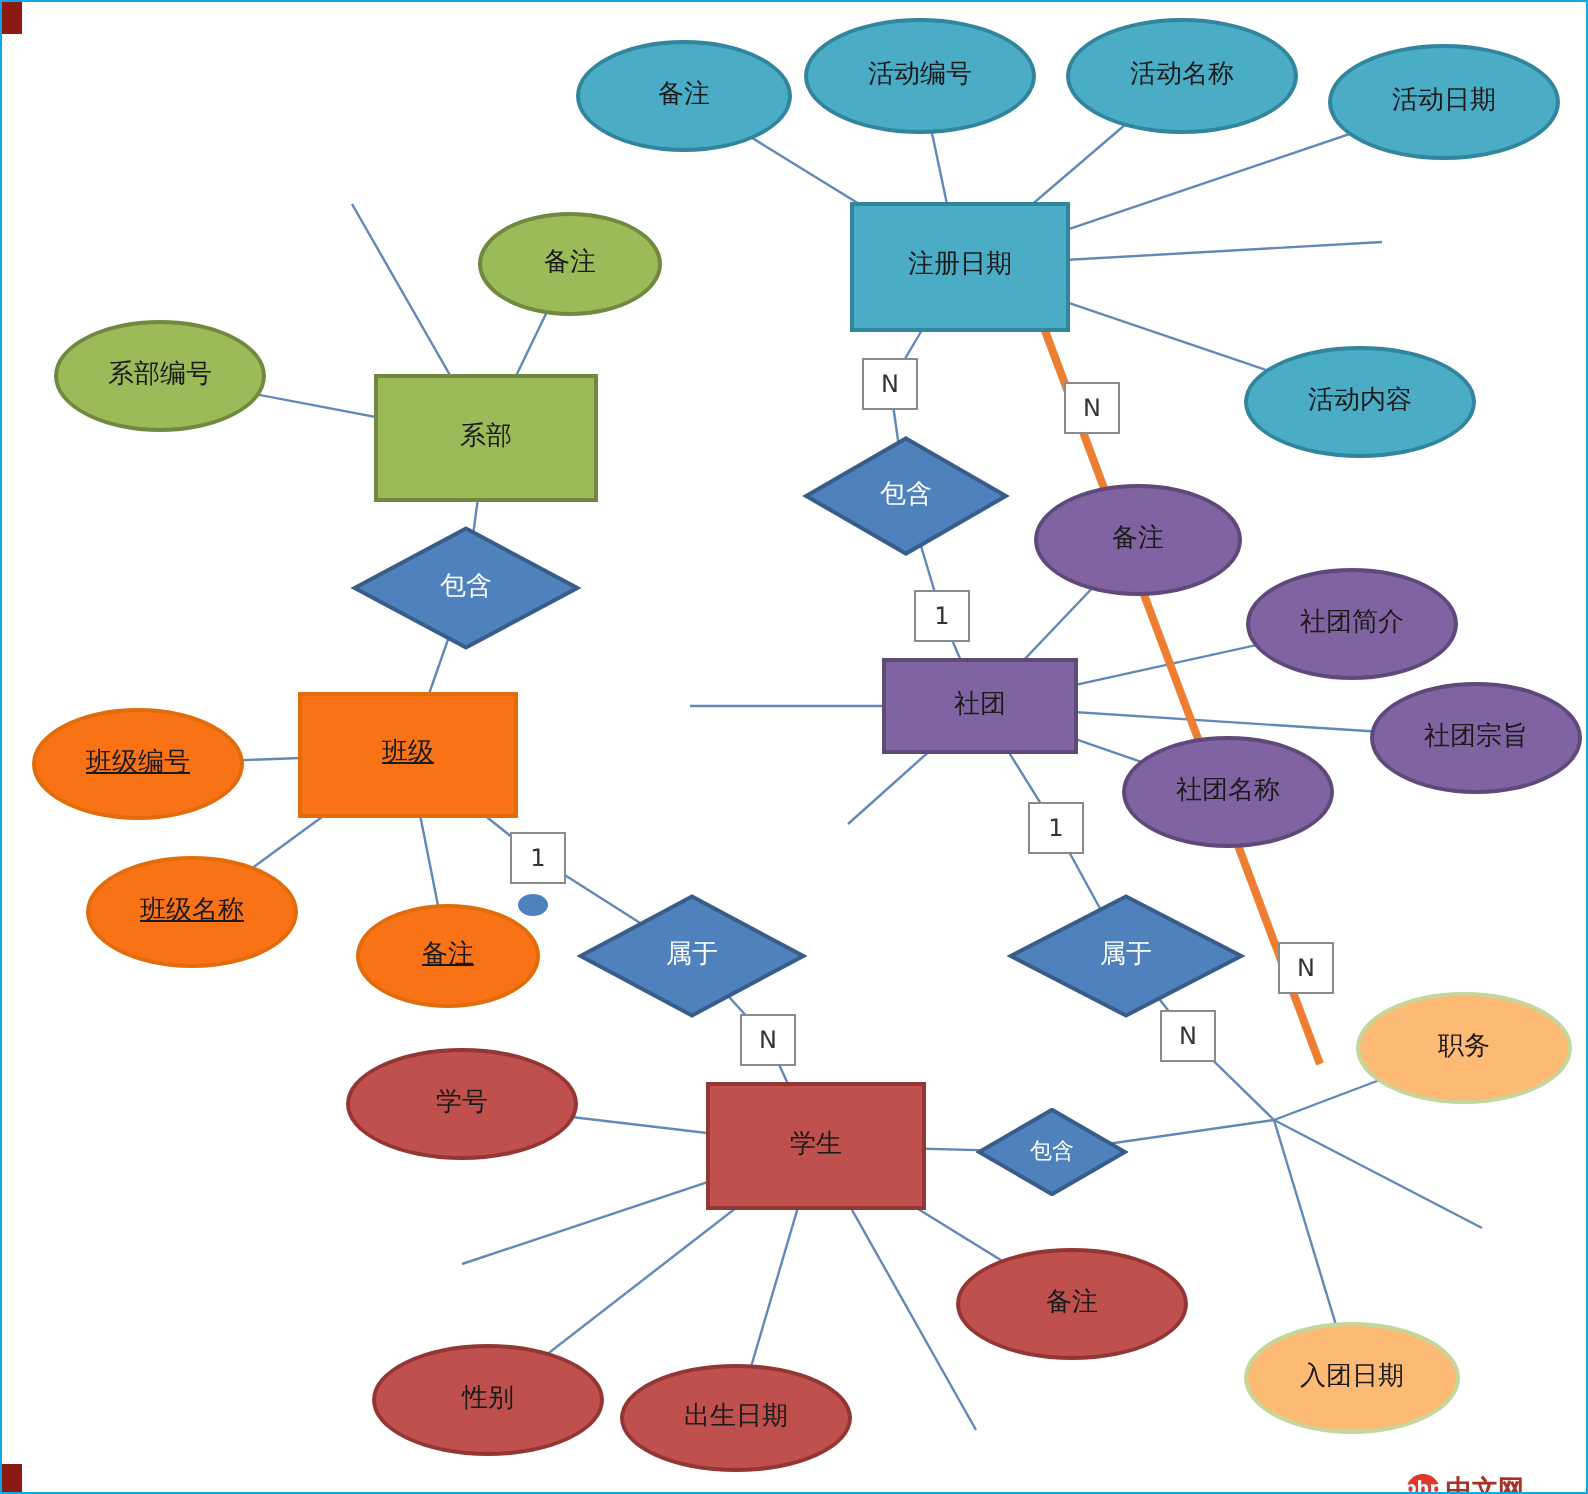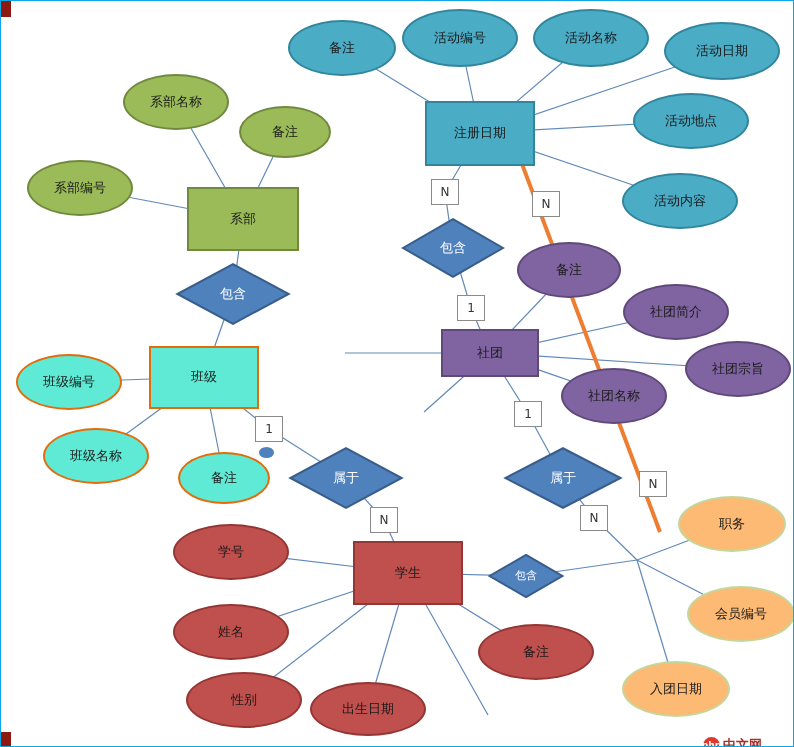--- a/index.html
+++ b/index.html
@@ -11,21 +11,21 @@
   .wires{position:absolute;left:0;top:0;z-index:0;}
   .nd{
     position:absolute;display:flex;align-items:center;justify-content:center;
     box-sizing:border-box;font-size:13px;color:#1a1a1a;text-align:center;
     z-index:1;line-height:1.1;
   }
   .el{border-radius:50%;border:2px solid;}
   .rc{border:2px solid;}
   .c-teal{background:#4BACC6;border-color:#31859C;}
   .c-green{background:#9BBB59;border-color:#71893F;}
-  .c-orange{background:#5eead4;border-color:#E36C0A;}
+  .c-orange{background:#f97316;border-color:#E36C0A;text-decoration:underline;}
   .c-purple{background:#8064A2;border-color:#5F497A;}
   .c-red{background:#C0504D;border-color:#943634;}
   .c-pale{background:#fdba74;border-color:#C4D79B;}
   .dia{background:transparent;}
   .dia svg{position:absolute;left:0;top:0;width:100%;height:100%;}
   .dia polygon{fill:#4F81BD;stroke:#385D8A;stroke-width:2;vector-effect:non-scaling-stroke;}
   .dia .dl{position:relative;color:#ffffff;font-size:13px;}
   .dia-sm .dl{font-size:11px;}
   .card{
     position:absolute;width:28px;height:26px;background:#ffffff;border:1px solid #8a8a8a;
@@ -92,44 +92,40 @@
       <line x1="636" y1="559" x2="740" y2="613"></line>
       <line x1="636" y1="559" x2="675" y2="688"></line>
     </g>
     <line x1="521" y1="163" x2="659" y2="531" stroke="#ED7D31" stroke-width="4"></line>
   </svg>
 
   <div class="nd el c-teal" style="left:287px;top:19px;width:108px;height:56px">备注</div>
   <div class="nd el c-teal" style="left:401px;top:8px;width:116px;height:58px">活动编号</div>
   <div class="nd el c-teal" style="left:532px;top:8px;width:116px;height:58px">活动名称</div>
   <div class="nd el c-teal" style="left:663px;top:21px;width:116px;height:58px">活动日期</div>
-  <div class="nd el c-teal" style="left:632px;top:92px;width:116px;height:56px">活动地点</div>
   <div class="nd el c-teal" style="left:621px;top:172px;width:116px;height:56px">活动内容</div>
 
-  <div class="nd el c-green" style="left:122px;top:73px;width:106px;height:56px">系部名称</div>
   <div class="nd el c-green" style="left:238px;top:105px;width:92px;height:52px">备注</div>
   <div class="nd el c-green" style="left:26px;top:159px;width:106px;height:56px">系部编号</div>
 
   <div class="nd el c-orange" style="left:15px;top:353px;width:106px;height:56px">班级编号</div>
   <div class="nd el c-orange" style="left:42px;top:427px;width:106px;height:56px">班级名称</div>
   <div class="nd el c-orange" style="left:177px;top:451px;width:92px;height:52px">备注</div>
 
   <div class="nd el c-purple" style="left:516px;top:241px;width:104px;height:56px">备注</div>
   <div class="nd el c-purple" style="left:622px;top:283px;width:106px;height:56px">社团简介</div>
   <div class="nd el c-purple" style="left:684px;top:340px;width:106px;height:56px">社团宗旨</div>
   <div class="nd el c-purple" style="left:560px;top:367px;width:106px;height:56px">社团名称</div>
 
   <div class="nd el c-red" style="left:172px;top:523px;width:116px;height:56px">学号</div>
-  <div class="nd el c-red" style="left:172px;top:603px;width:116px;height:56px">姓名</div>
   <div class="nd el c-red" style="left:185px;top:671px;width:116px;height:56px">性别</div>
   <div class="nd el c-red" style="left:309px;top:681px;width:116px;height:54px">出生日期</div>
   <div class="nd el c-red" style="left:477px;top:623px;width:116px;height:56px">备注</div>
 
   <div class="nd el c-pale" style="left:677px;top:495px;width:108px;height:56px">职务</div>
-  <div class="nd el c-pale" style="left:686px;top:585px;width:108px;height:56px">会员编号</div>
   <div class="nd el c-pale" style="left:621px;top:660px;width:108px;height:56px">入团日期</div>
 
   <div class="nd rc c-teal" style="left:424px;top:100px;width:110px;height:65px">注册日期</div>
   <div class="nd rc c-green" style="left:186px;top:186px;width:112px;height:64px">系部</div>
   <div class="nd rc c-orange" style="left:148px;top:345px;width:110px;height:63px">班级</div>
   <div class="nd rc c-purple" style="left:440px;top:328px;width:98px;height:48px">社团</div>
   <div class="nd rc c-red" style="left:352px;top:540px;width:110px;height:64px">学生</div>
 
   <div class="nd dia" style="left:174px;top:262px;width:116px;height:62px">
     <svg viewBox="0 0 100 100" preserveAspectRatio="none">

